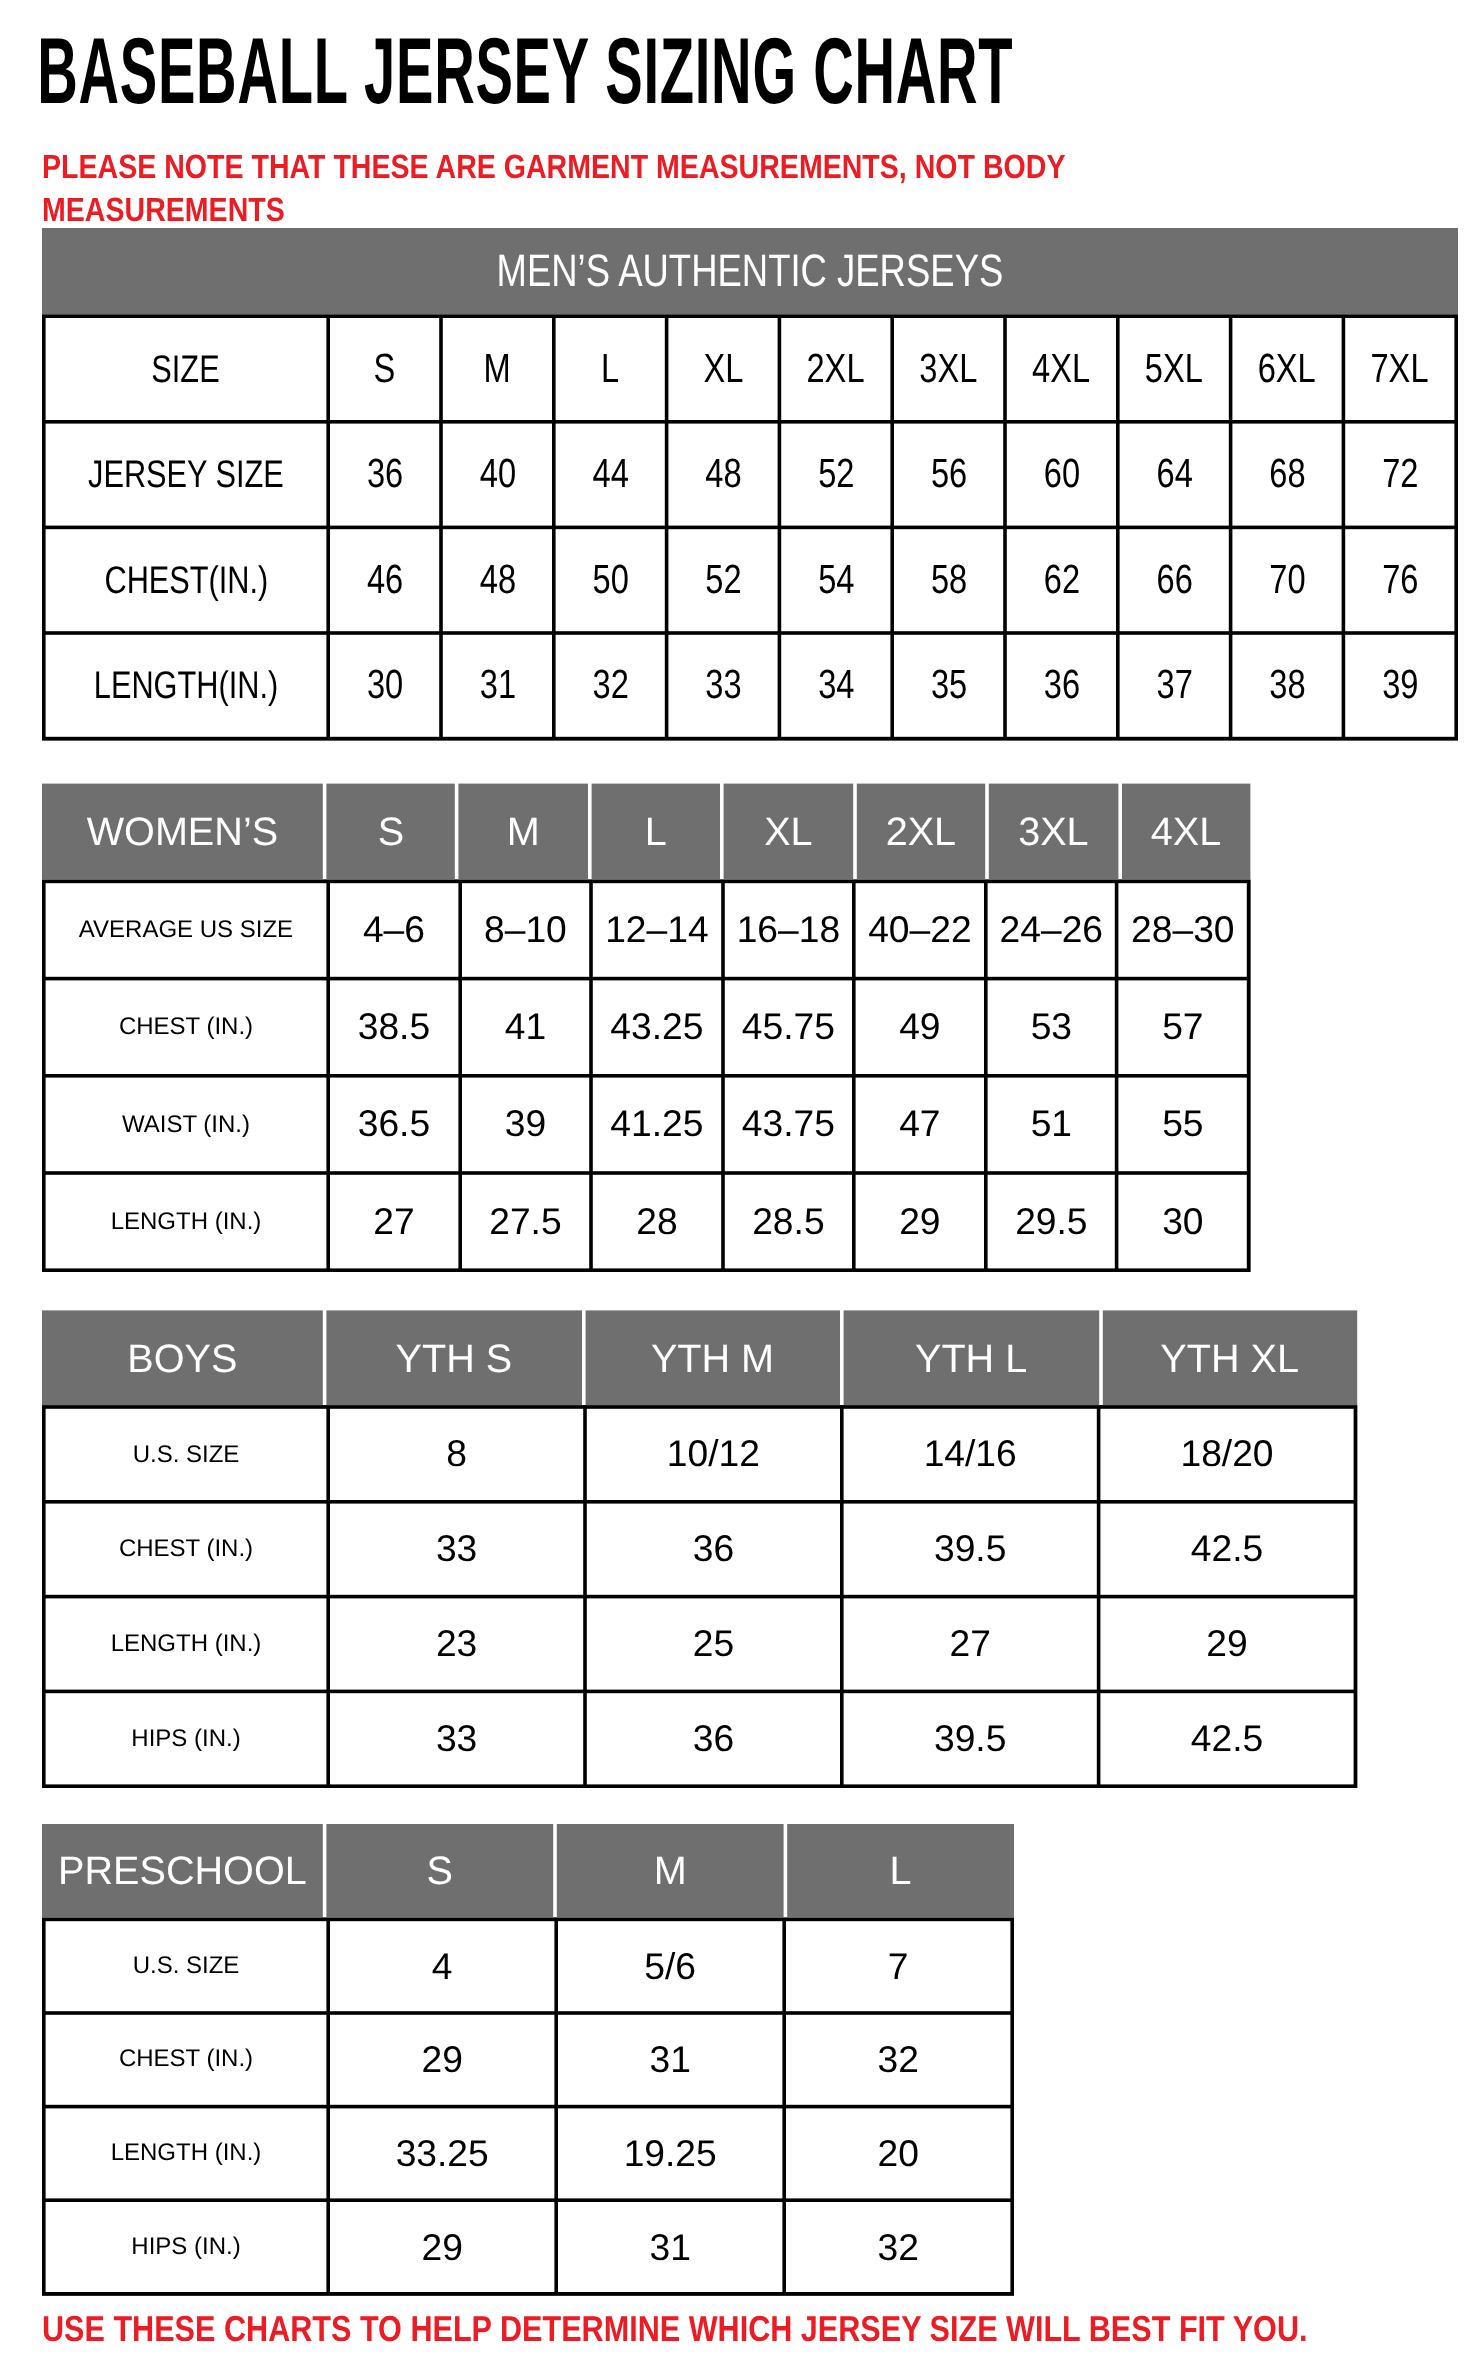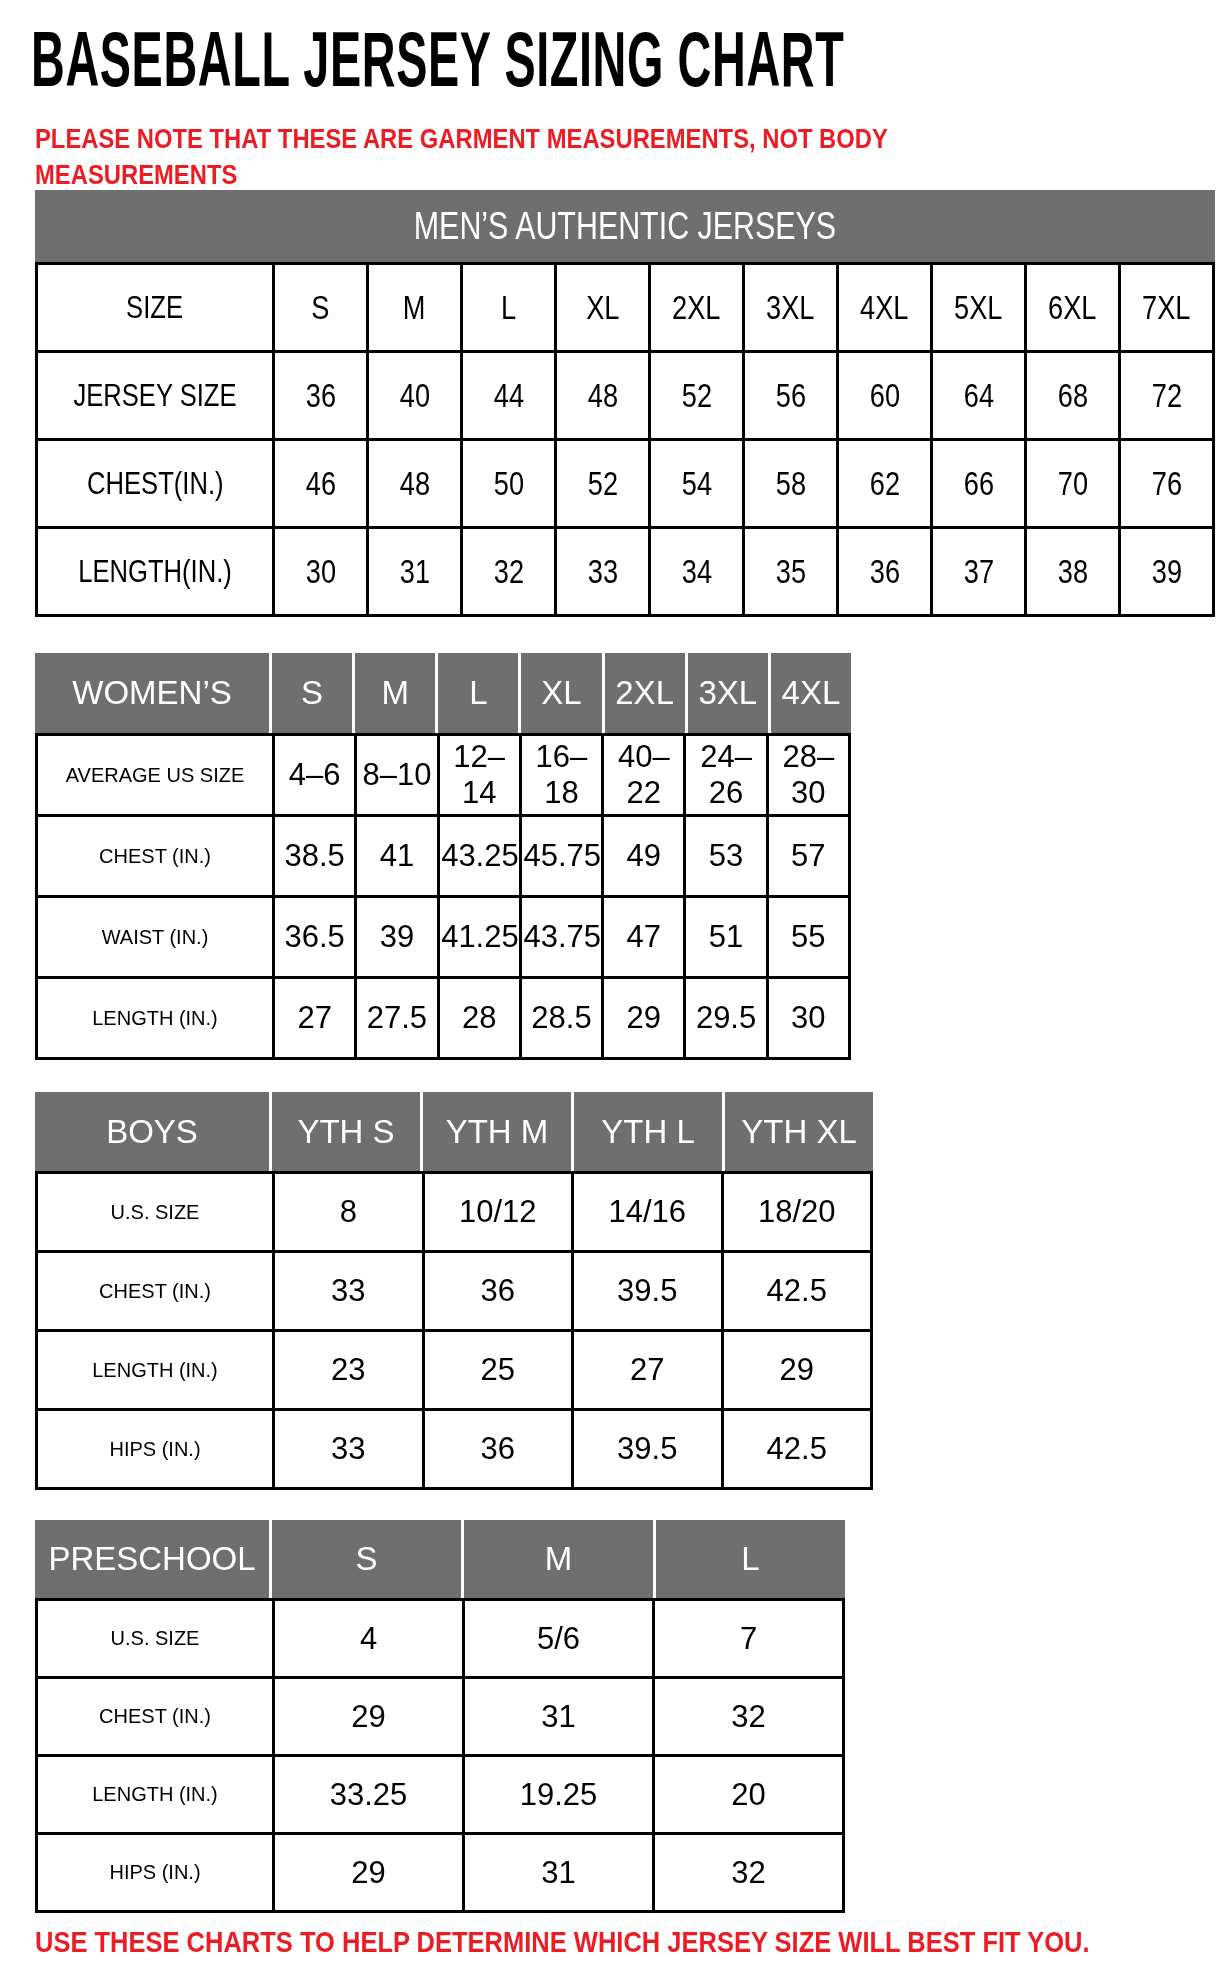--- a/index.html
+++ b/index.html
@@ -44,26 +44,26 @@
   
   .t-mens{top:190px;width:1180px;}
   .t-mens .thead{grid-template-columns:1fr;grid-auto-rows:72px;}
   .t-mens .tbody{grid-template-columns:234px repeat(10,1fr);grid-auto-rows:85px;}
   .t-mens .hcell{font-size:38px;}
   .t-mens .cell{font-size:34px;}
   .t-mens .cell.lab{font-size:32px;}
   .t-mens .ctext{transform:scaleX(0.80);transform-origin:50% 50%;}
 
   
-  .t-womens{top:653px;width:816px;}
+  .t-womens{top:653px;width:1007px;}
   .t-womens .thead{grid-template-columns:234px repeat(7,1fr);grid-auto-rows:80px;}
   .t-womens .tbody{grid-template-columns:234px repeat(7,1fr);grid-auto-rows:78px;}
 
   
-  .t-boys{top:1092px;width:838px;}
+  .t-boys{top:1092px;width:1096px;}
   .t-boys .thead{grid-template-columns:234px repeat(4,1fr);grid-auto-rows:79px;}
   .t-boys .tbody{grid-template-columns:234px repeat(4,1fr);grid-auto-rows:76px;}
 
   
   .t-pre{top:1520px;width:810px;}
   .t-pre .thead{grid-template-columns:234px repeat(3,1fr);grid-auto-rows:78px;}
   .t-pre .tbody{grid-template-columns:234px repeat(3,1fr);grid-auto-rows:75px;}
 </style>
 </head>
 <body>

